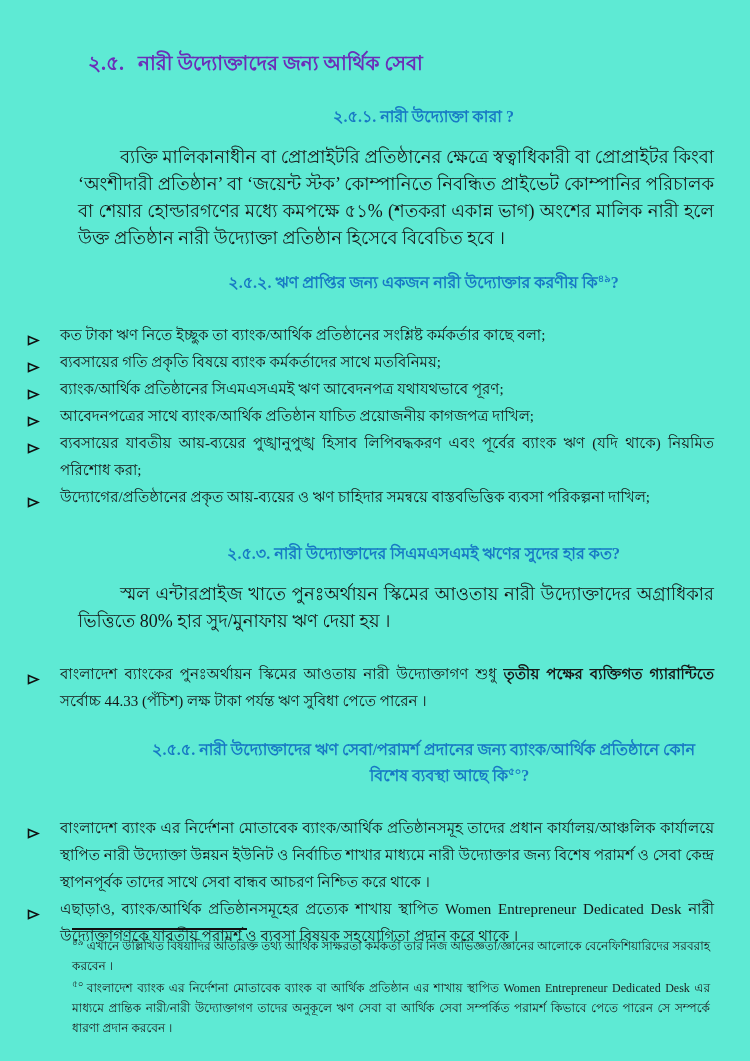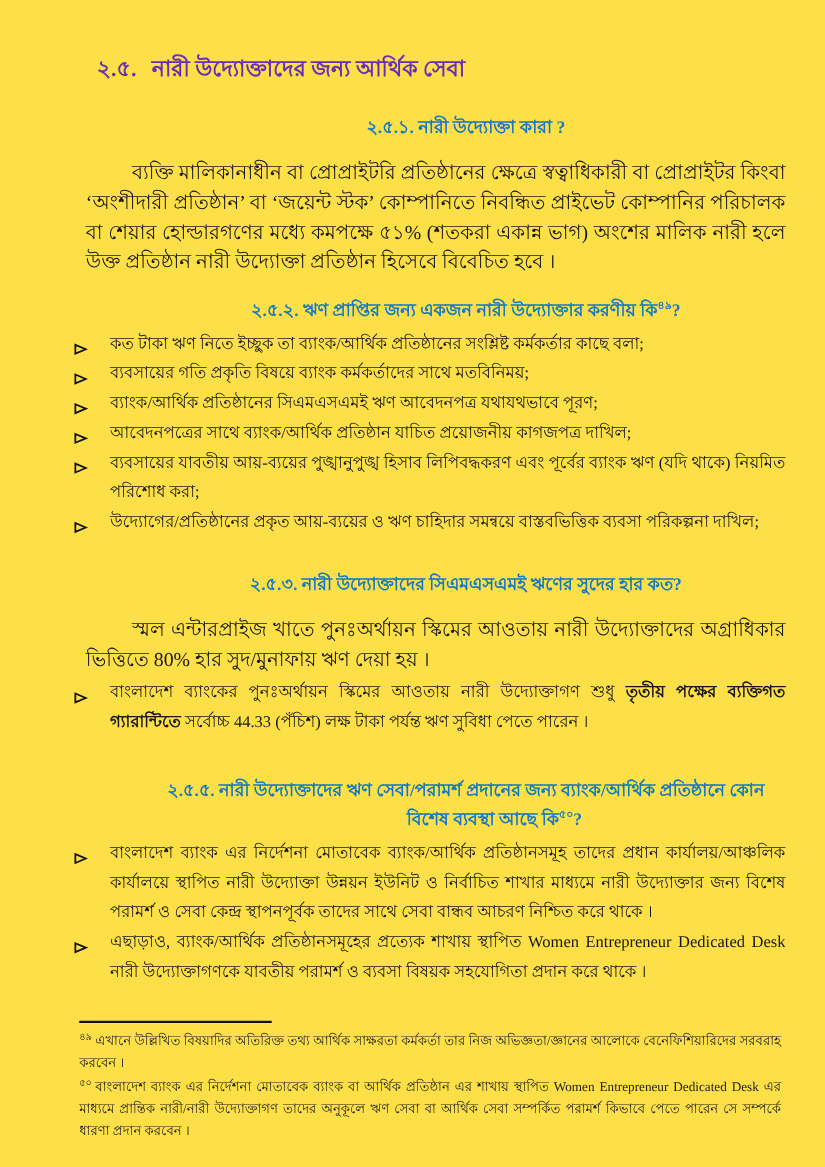--- a/index.html
+++ b/index.html
@@ -1,20 +1,20 @@
 <!DOCTYPE html>
 <html><head>
 <meta charset="utf-8">
 <style>
   html,body{margin:0;padding:0;}
   .page{
     position:relative;
     width:750px;
     height:1061px;
-    background:#fde047;
+    background:#5eead4;
     font-family:"Liberation Serif","DejaVu Serif",serif;
     color:#161616;
     overflow:hidden;
   }
   
   .h1{
     margin:50px 36px 0 88px;
     font-size:20px;
     line-height:26px;
     font-weight:bold;
@@ -44,22 +44,22 @@
   .para{
     margin:14px 36px 0 78px;
     font-size:18px;
     line-height:27px;
     text-align:justify;
     text-indent:42px;
   }
   
   ul.arrows{
     list-style:none;
-    margin:4px 36px 0 0;
-    padding:0 0 0 100px;
+    margin:26px 36px 0 0;
+    padding:0 0 0 60px;
   }
   ul.arrows li{
     position:relative;
     font-size:15px;
     line-height:27px;
     text-align:justify;
     margin:0;
   }
   ul.arrows li .arrow{
     position:absolute;
@@ -73,21 +73,21 @@
   
   .note{
     margin:12px 36px 0 60px;
     font-size:15px;
     line-height:27px;
     text-align:justify;
   }
   .mt18{margin-top:18px;}
   .mt26{margin-top:26px;}
   .mt30{margin-top:30px;}
-  .mt36{margin-top:36px;}
+  .mt36{margin-top:22px;}
   
   .footnotes{
     position:absolute;
     left:72px;
     right:40px;
     top:928px;
     font-size:12px;
     line-height:20px;
     color:#1c1c1c;
     text-align:justify;

